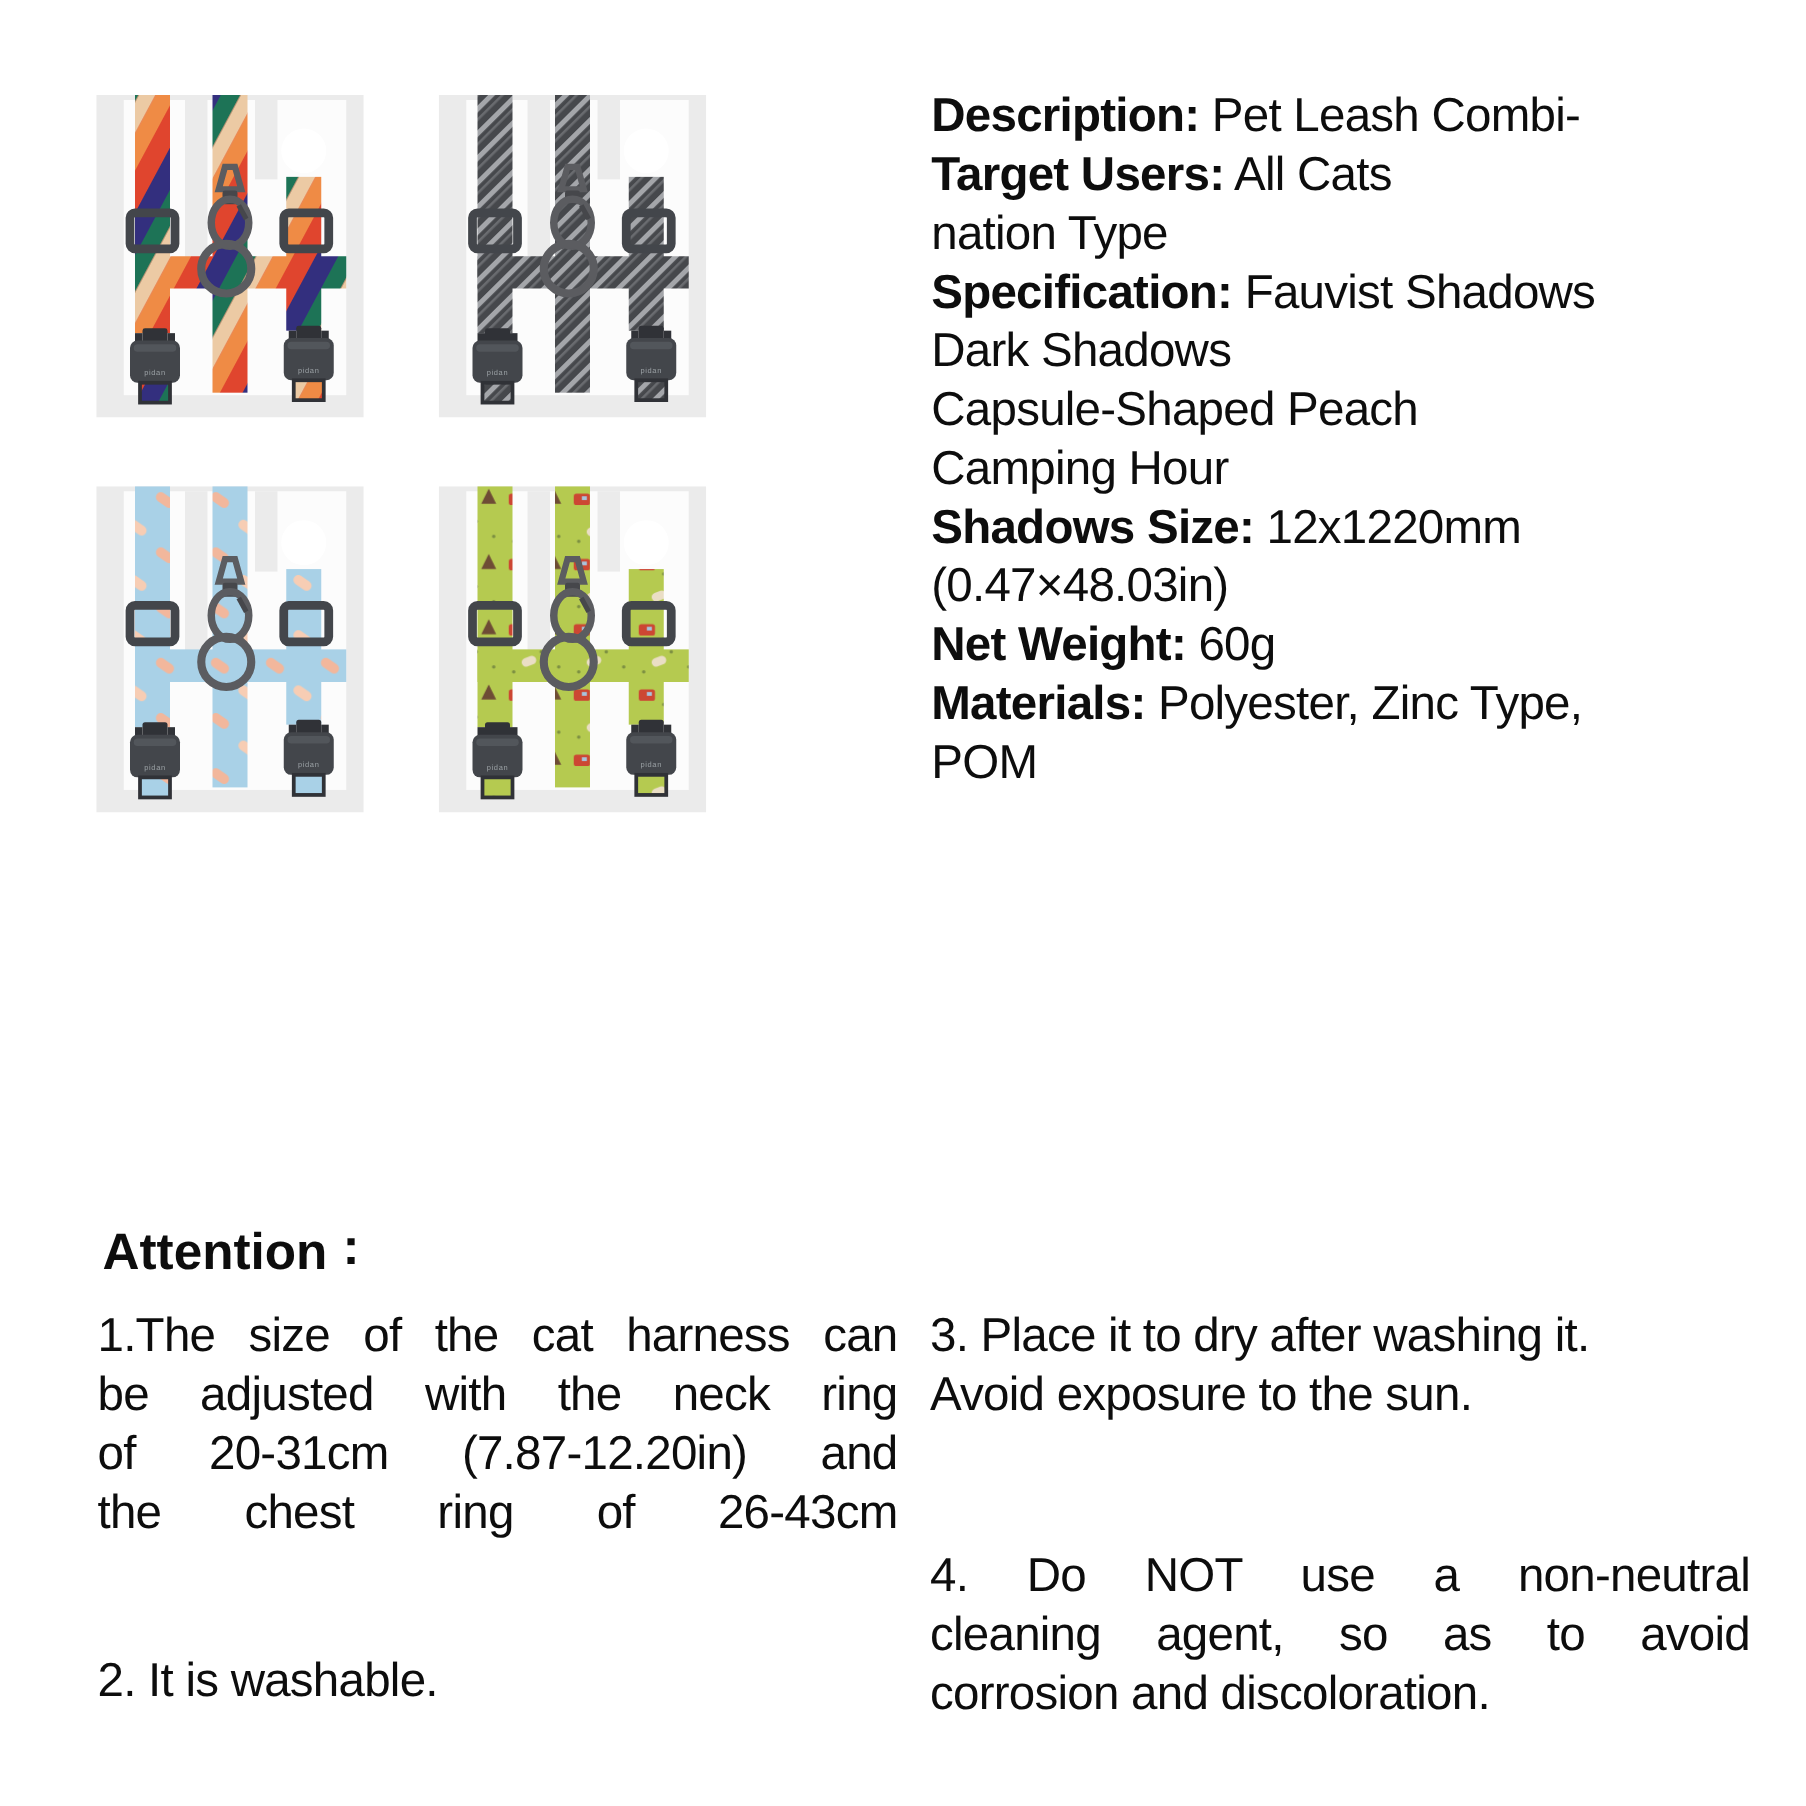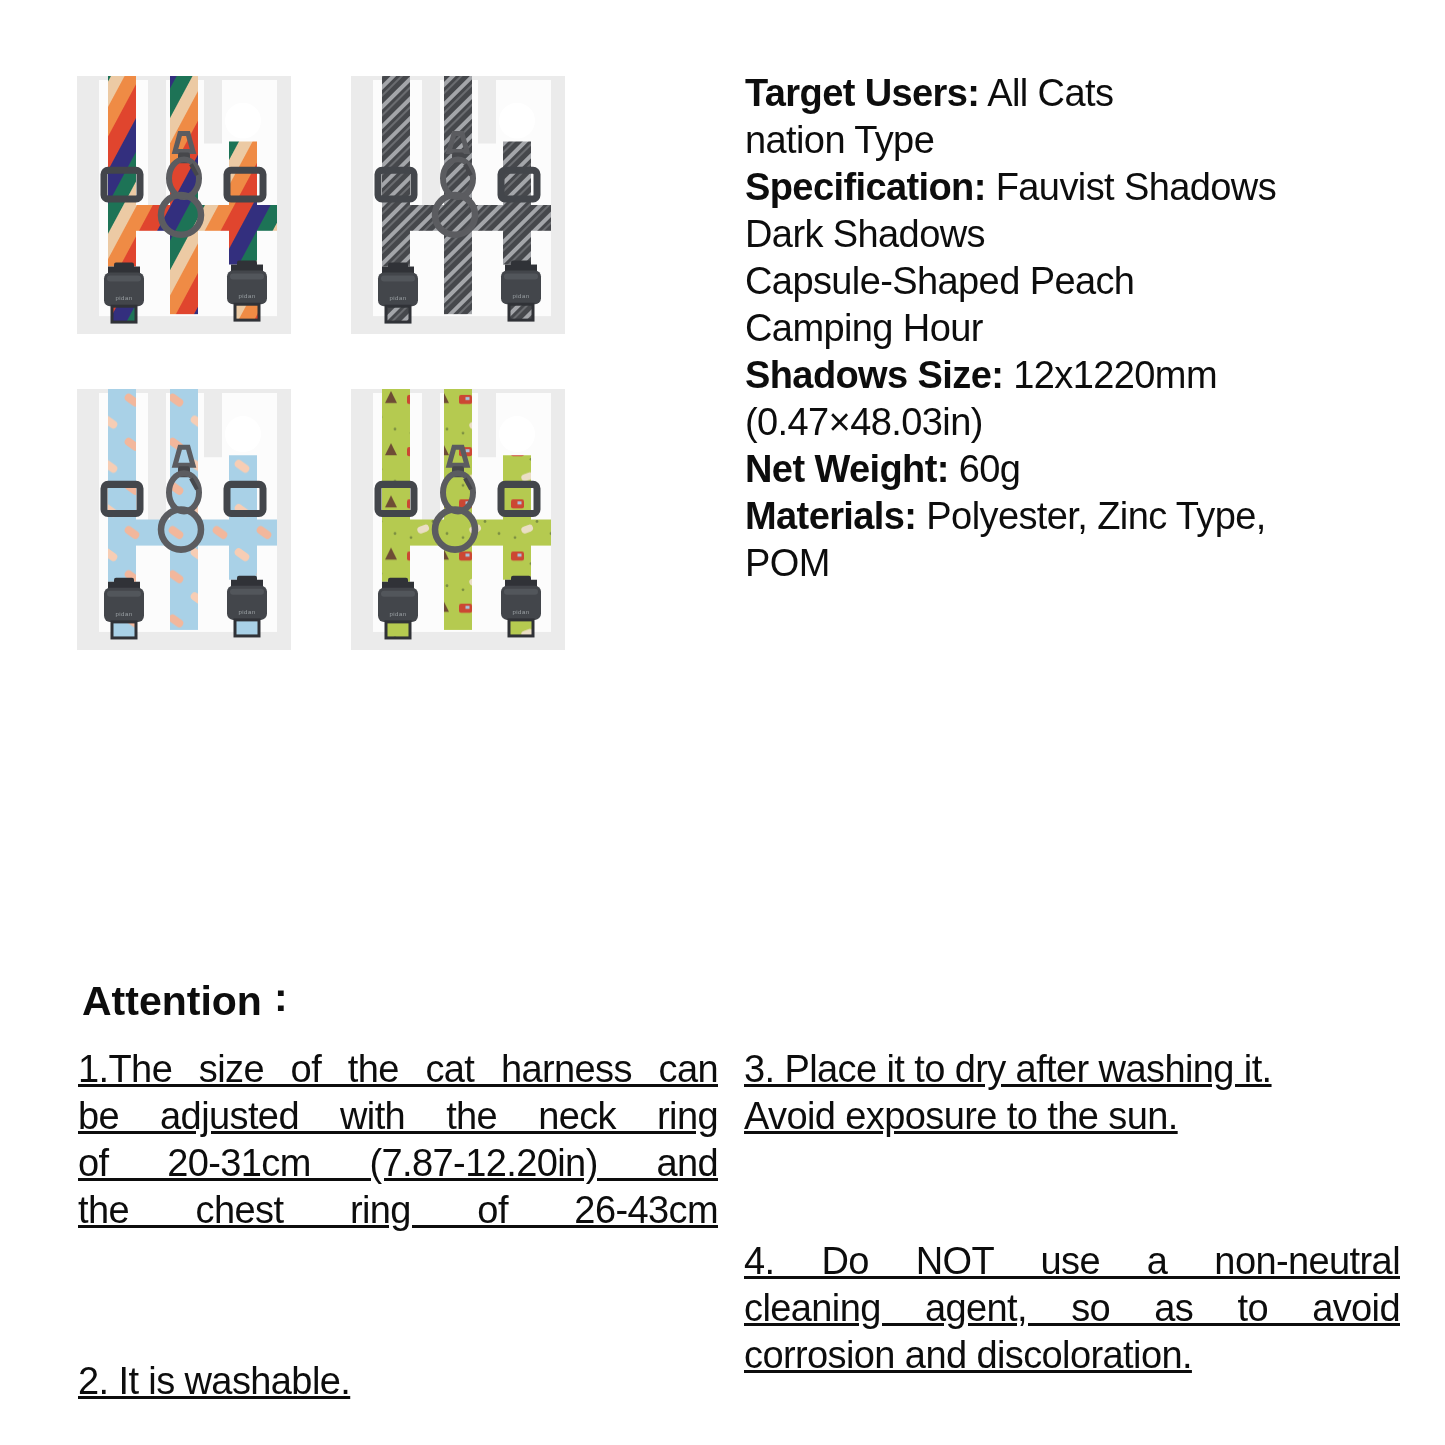--- a/index.html
+++ b/index.html
@@ -21,24 +21,24 @@
   .specs .line{white-space:nowrap;}
   .specs b{font-weight:700;}
 
   .attn-head{
     position:absolute;left:82px;top:954px;
     font-size:41px;line-height:47px;font-weight:700;white-space:nowrap;margin-top:24px;
   }
   .attn-colon{display:inline-block;margin-left:12px;position:relative;top:-4px;font-weight:700;}
 
   .attn-item{position:absolute;font-size:38px;line-height:47px;letter-spacing:-0.6px;}
-  .attn-item .line{white-space:nowrap;text-decoration:underline;}
+  .attn-item .line{white-space:nowrap;}
   .attn-item .line.stretch{text-align:justify;text-align-last:justify;}
   .item-0{left:78px;top:1046px;width:640px;}
-  .item-1{left:78px;top:1322px;width:640px;margin-top:36px;}
+  .item-1{left:78px;top:1322px;width:640px;}
   .item-2{left:744px;top:1046px;width:660px;}
   .item-3{left:744px;top:1238px;width:656px;}
 </style>
 </head>
 <body>
 
 <div class="page">
 
   <div>
     <figure class="photo p0" id="photo-0">
@@ -225,20 +225,21 @@
     <rect x="150" y="196" width="40" height="34" rx="6" fill="#43464b"></rect>
     <rect x="153" y="199" width="34" height="6" rx="3" fill="#5d6065" opacity="0.6"></rect>
     <text x="170" y="224" font-size="6" letter-spacing="0.5" text-anchor="middle" fill="#9aa0a4" font-family="Liberation Sans, DejaVu Sans, sans-serif">pidan</text>
     <rect x="158" y="230" width="24" height="16" fill="url(#pat3)"></rect>
     <rect x="158" y="230" width="24" height="16" fill="none" stroke="#303237" stroke-width="3"></rect>
   </svg>
       </figure>
   </div>
 
   <div class="specs" id="spec-block">
+      <div class="line"><b>Description:</b><span> Pet Leash Combi-</span></div>
       <div class="line"><b>Target Users:</b><span> All Cats</span></div>
       <div class="line"><span>nation Type</span></div>
       <div class="line"><b>Specification:</b><span> Fauvist Shadows</span></div>
       <div class="line"><span>Dark Shadows</span></div>
       <div class="line"><span>Capsule-Shaped Peach</span></div>
       <div class="line"><span>Camping Hour</span></div>
       <div class="line"><b>Shadows Size:</b><span> 12x1220mm</span></div>
       <div class="line"><span>(0.47×48.03in)</span></div>
       <div class="line"><b>Net Weight:</b><span> 60g</span></div>
       <div class="line"><b>Materials:</b><span> Polyester, Zinc Type,</span></div>

